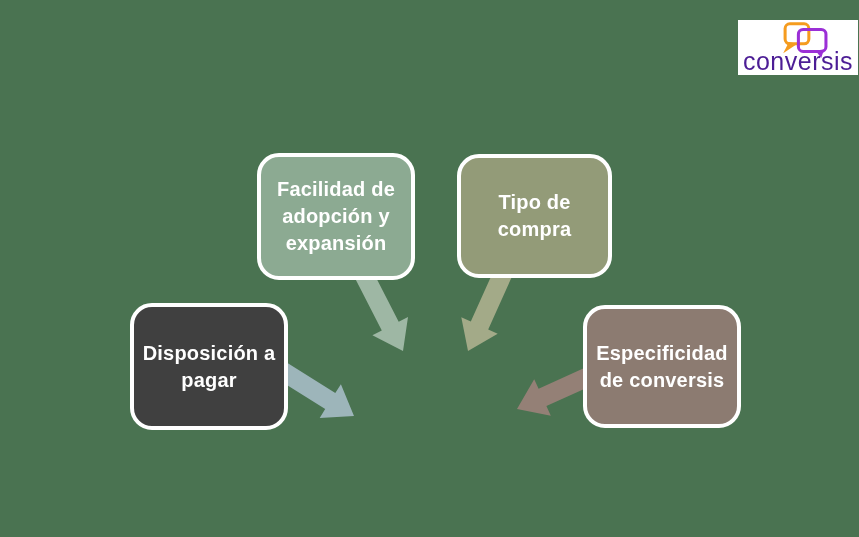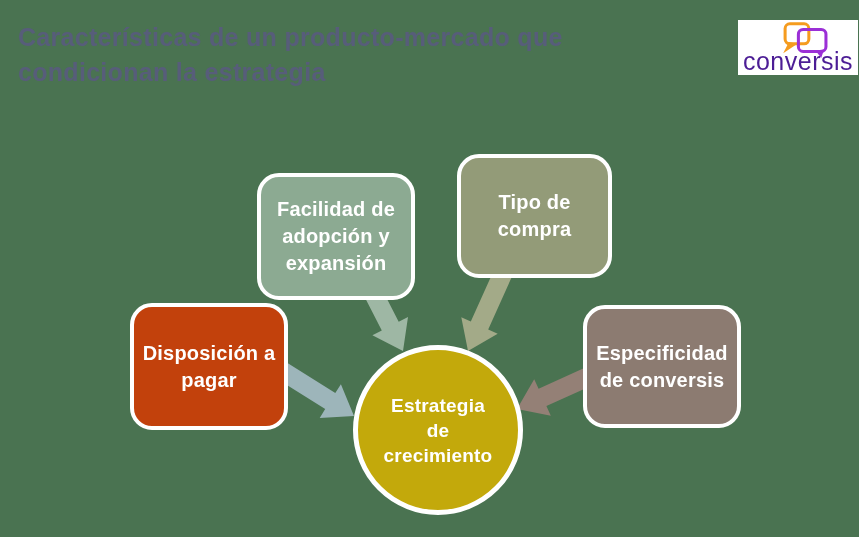--- a/index.html
+++ b/index.html
@@ -101,60 +101,53 @@
     background: #c3a90b; 
     z-index: 3;
   }
   .circle-center .node-label { font-size: 19px; line-height: 25px; }
 </style>
 </head>
 <body>
 
 <div class="slide" style="background: rgb(74, 115, 81);">
 
-  <div class="slide-title" style="color: rgb(87, 93, 122);">Características de un producto-mercado que
-condicionan la estrategia</div>
 
   <div class="logo">
     <svg class="logo-bubbles" viewBox="0 0 50 40">
       <polygon id="bubble-tail-orange" points="7,22 1,34 16,24" fill="#f59c1f"></polygon>
       <rect id="bubble-orange" x="3" y="3" width="25" height="21" rx="5" fill="none" stroke="#f59c1f" stroke-width="3.2"></rect>
       <polygon id="bubble-tail-purple" points="35,31 41,39 44,30" fill="#9b2fd6"></polygon>
       <rect id="bubble-purple" x="17" y="9" width="29" height="23" rx="5" fill="none" stroke="#9b2fd6" stroke-width="3.2"></rect>
     </svg>
     <div class="logo-wordmark" style="color: #4c1d95;">conversis</div>
   </div>
 
   <svg class="arrows-layer" id="arrows" viewBox="0 0 859 537">
       <polygon points="353.5,275.3 381.8,330.4 372.4,335.2 403.0,351.0 408.0,317.0 398.7,321.7 370.5,266.7" fill="#9eb7a4"></polygon>
       <polygon points="495.3,267.1 470.8,321.6 461.3,317.3 468.0,351.0 497.7,333.7 488.2,329.4 512.7,274.9" fill="#a3aa88"></polygon>
       <polygon points="270.9,375.0 325.2,409.1 319.7,418.0 354.0,416.0 340.9,384.2 335.3,393.1 281.1,359.0" fill="#9db5ba"></polygon>
       <polygon points="588.1,366.3 538.6,388.8 534.2,379.2 517.0,409.0 550.8,415.7 546.4,406.1 595.9,383.7" fill="#948076"></polygon>
     </svg>
 
-  <div class="node box-facilidad" style="background: rgb(140, 170, 146); margin-top: 20px;">
+  <div class="node box-facilidad" style="background: rgb(140, 170, 146);">
     <span class="node-label">Facilidad de
 adopción y
 expansión</span>
   </div>
 
   <div class="node box-tipo" style="background: rgb(147, 155, 120);">
     <span class="node-label">Tipo de
 compra</span>
   </div>
 
-  <div class="node box-disposicion" style="background: #c2410c;">
+  <div class="node box-disposicion" style="background: #404040;">
     <span class="node-label">Disposición a
 pagar</span>
   </div>
 
   <div class="node box-especificidad" style="background: rgb(140, 123, 113);">
     <span class="node-label">Especificidad
 de conversis</span>
   </div>
 
-  <div class="node circle-center" style="background: rgb(195, 169, 11);">
-    <span class="node-label">Estrategia
-de
-crecimiento</span>
-  </div>
 
 </div>
 
 </body></html>

